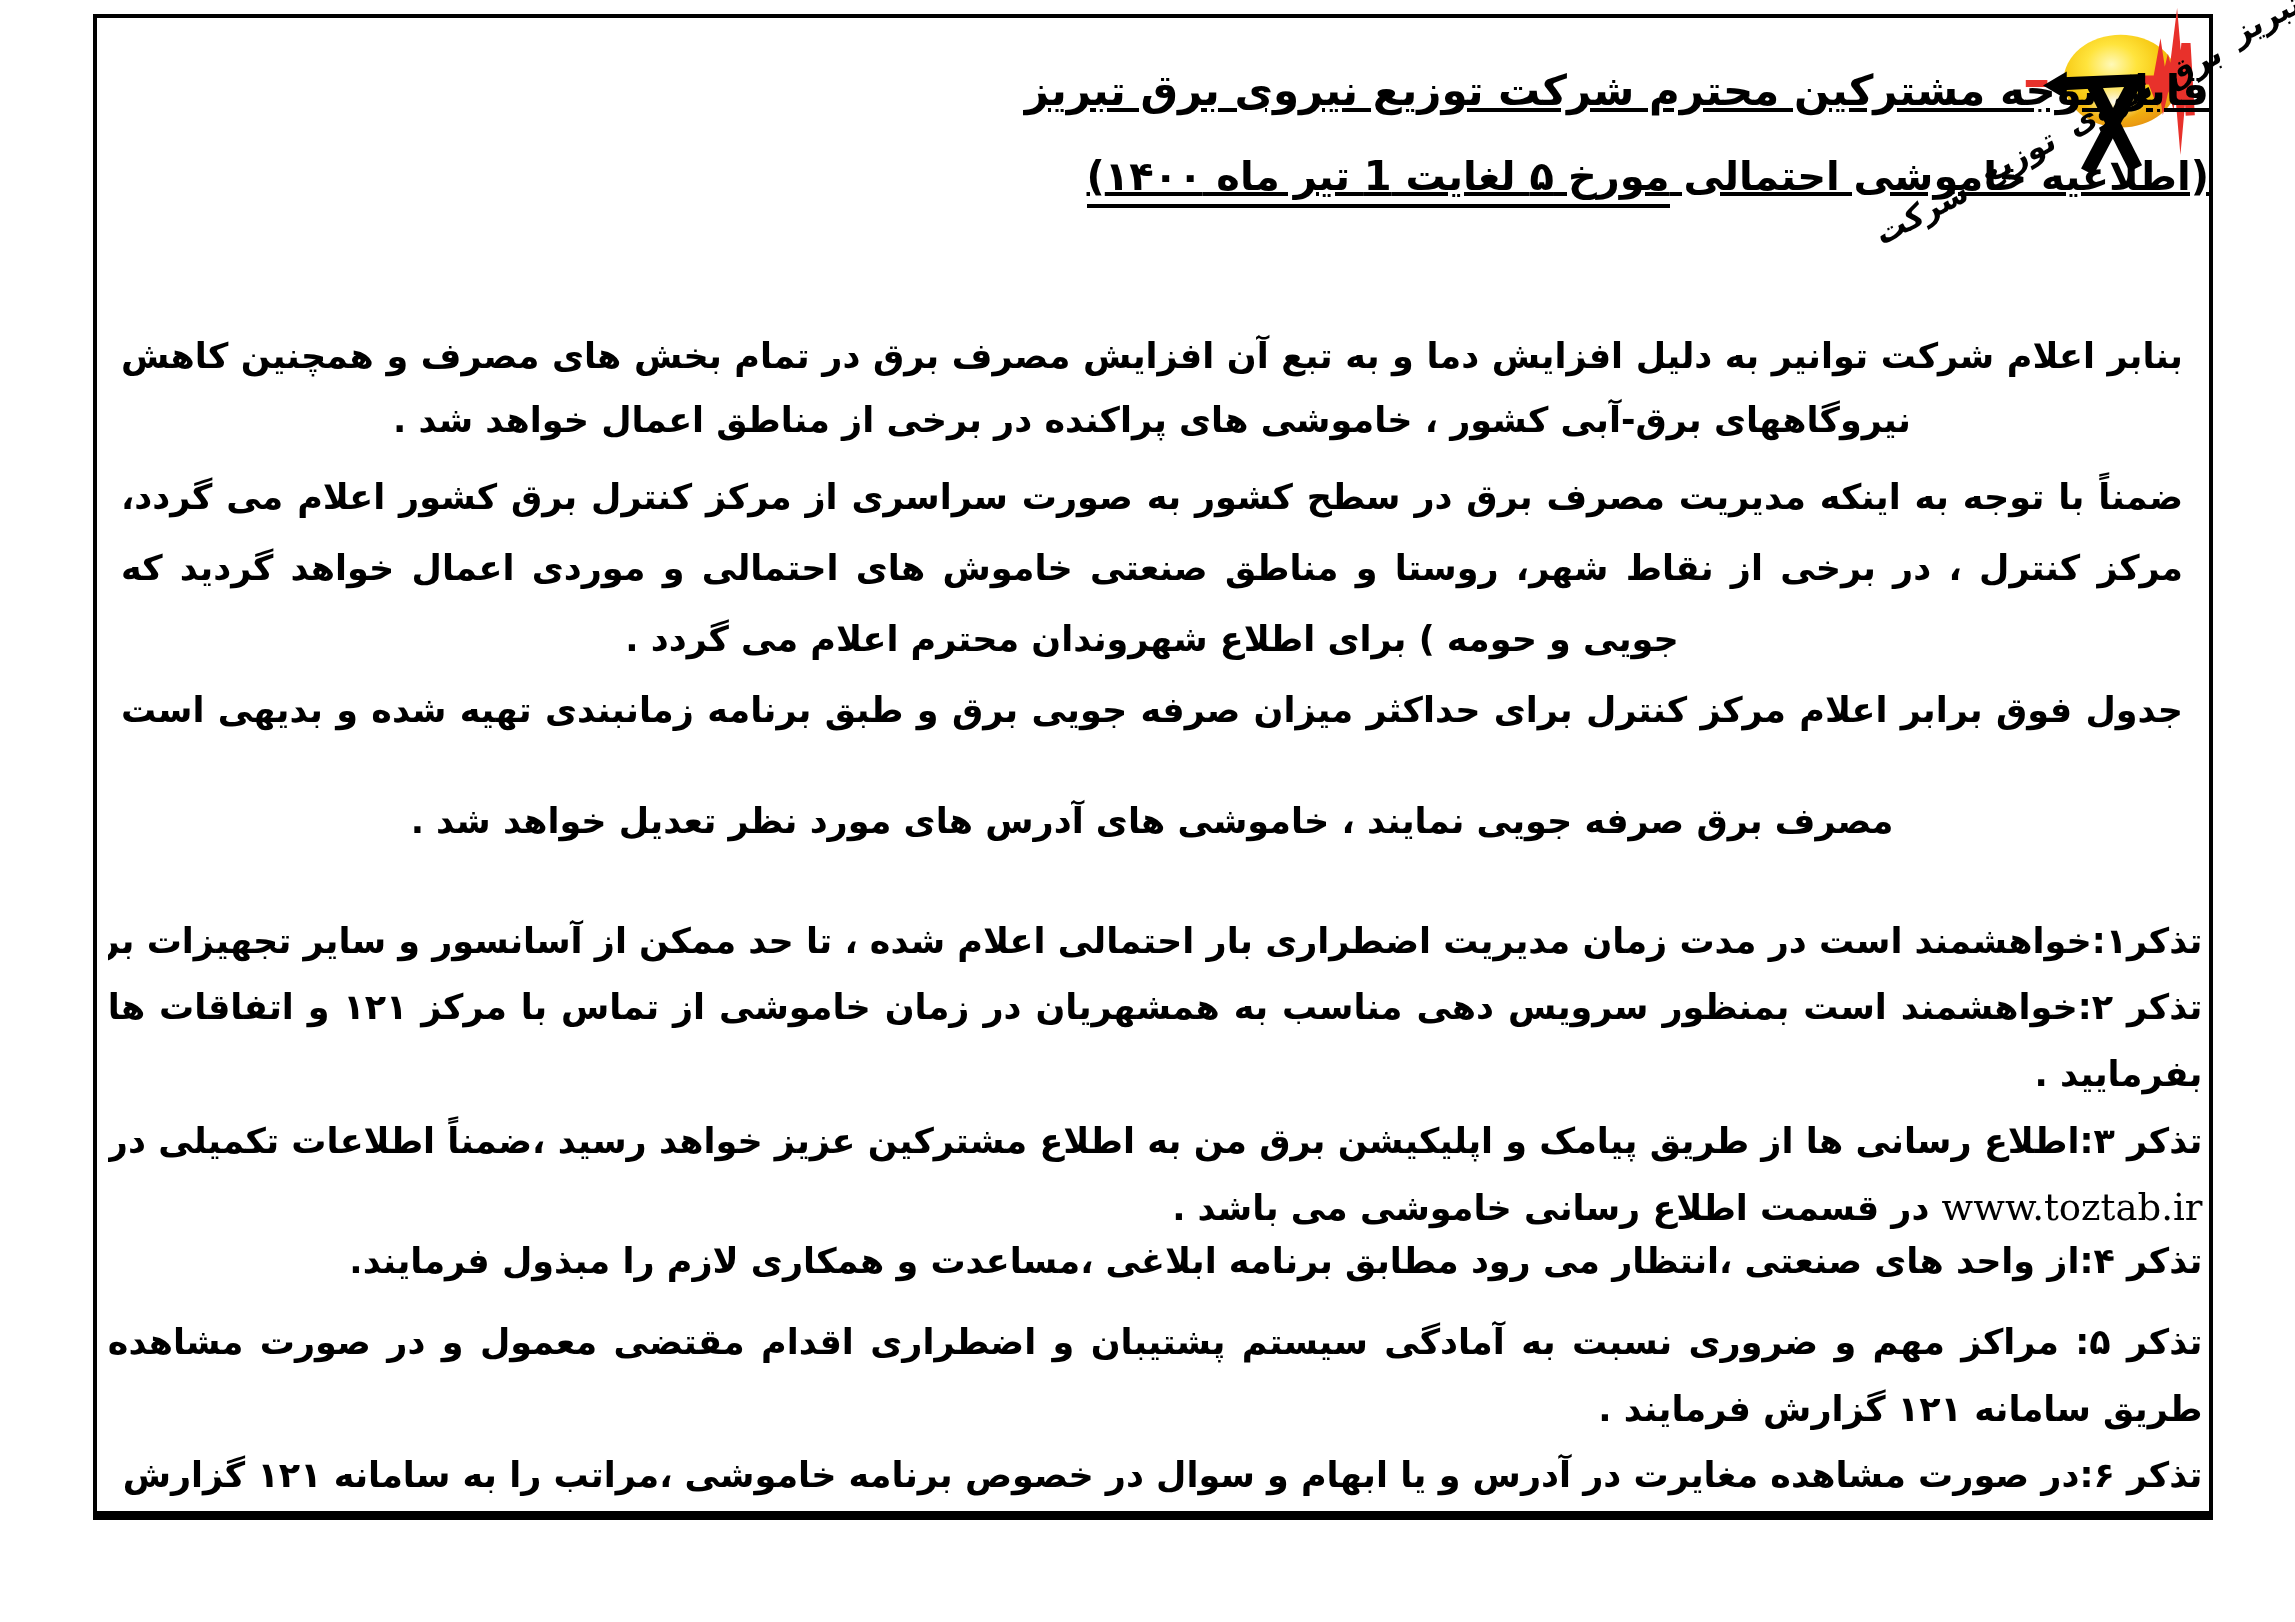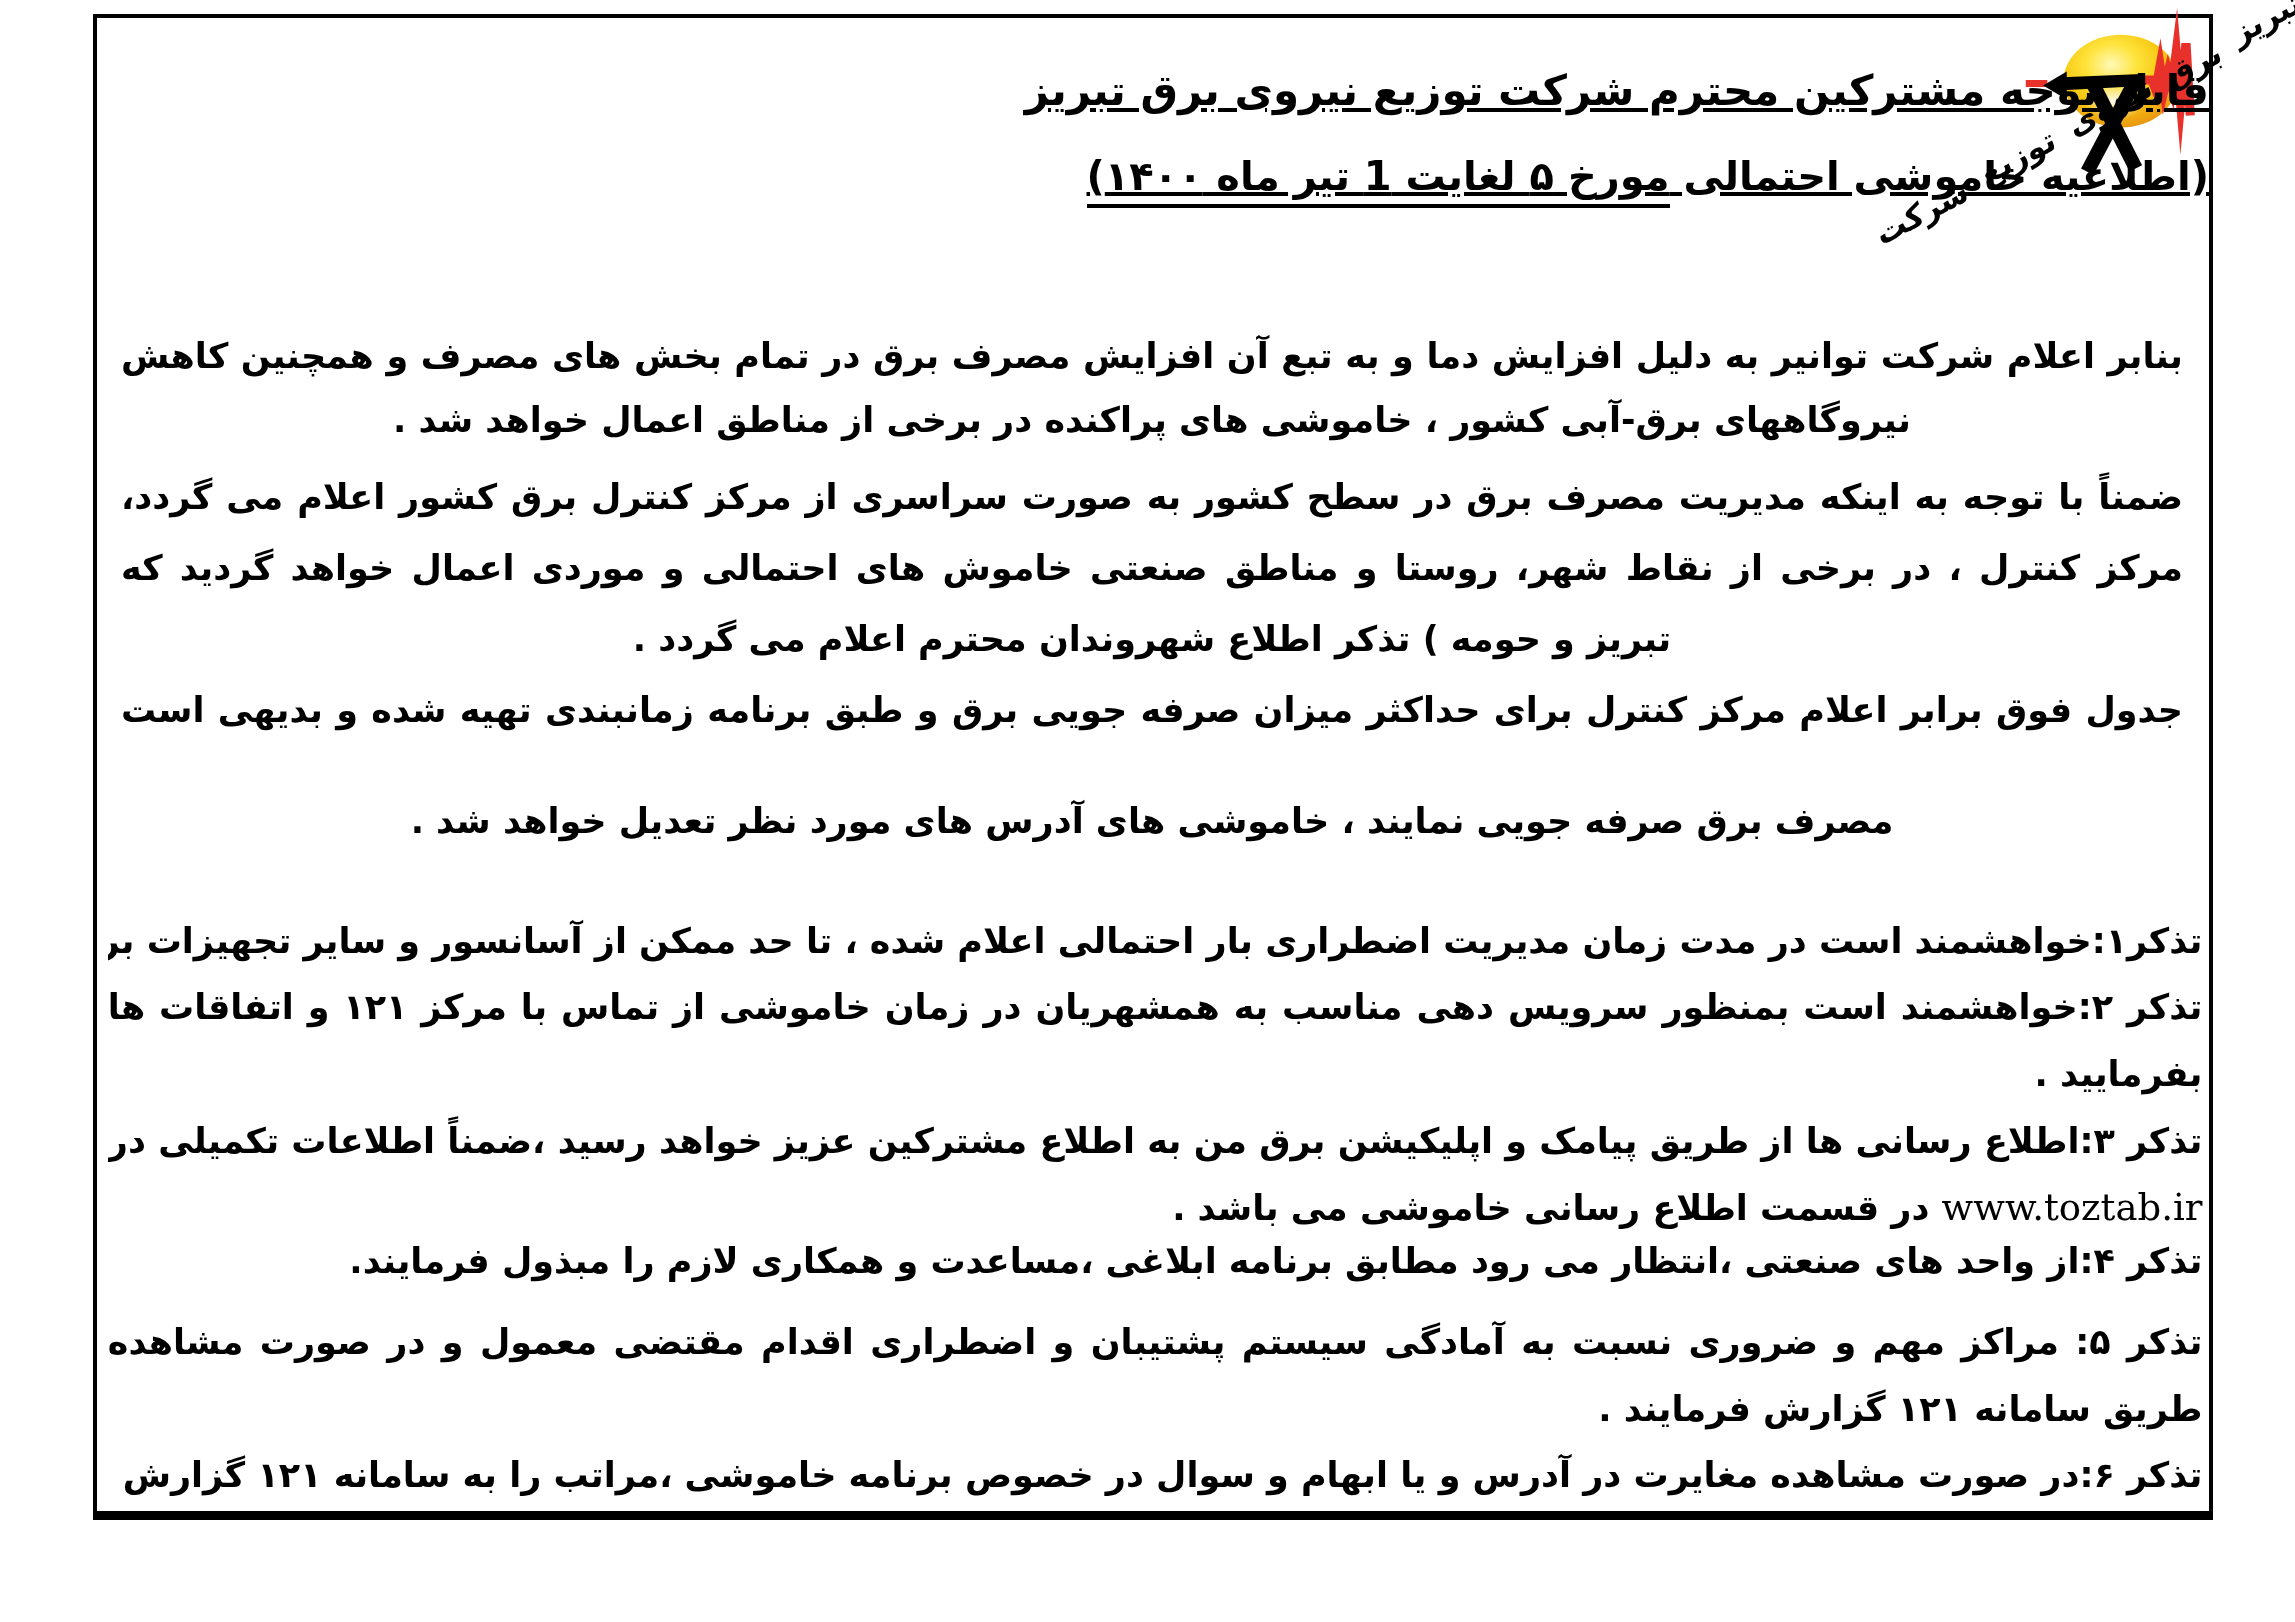--- a/index.html
+++ b/index.html
@@ -137,21 +137,21 @@
 
     <div class="hdr" style="top:38px">قابل توجه مشترکین محترم شرکت توزیع نیروی برق تبریز</div>
     <div class="hdr sub" style="top:123px">
       <span>(اطلاعیه خاموشی احتمالی </span><span class="u">مورخ ۵ لغایت 1 تیر ماه ۱۴۰۰</span><span class="u">)</span>
     </div>
 
     <div class="ln body jus" style="top:306px">بنابر اعلام شرکت توانیر به دلیل افزایش دما و به تبع آن افزایش مصرف برق در تمام بخش های مصرف و همچنین کاهش نزولات آسمانی و کاهش میزان تولید</div>
     <div class="ln body ctr" style="top:370px">نیروگاههای برق-آبی کشور ، خاموشی های پراکنده در برخی از مناطق اعمال خواهد شد .</div>
     <div class="ln body jus" style="top:447px">ضمناً با توجه به اینکه مدیریت مصرف برق در سطح کشور به صورت سراسری از مرکز کنترل برق کشور اعلام می گردد، لذا به منظور پایداری شبکه بنا به دستور</div>
     <div class="ln body jus" style="top:518px">مرکز کنترل ، در برخی از نقاط شهر، روستا و مناطق صنعتی خاموش های احتمالی و موردی اعمال خواهد گردید که مطابق جدول ۱(مدیریت مصرف برق محدوده</div>
-    <div class="ln body ctr" style="top:589px">تبریز و حومه ) تذکر اطلاع شهروندان محترم اعلام می گردد .</div>
+    <div class="ln body ctr" style="top:589px">جویی و حومه ) برای اطلاع شهروندان محترم اعلام می گردد .</div>
     <div class="ln body jus" style="top:660px">جدول فوق برابر اعلام مرکز کنترل برای حداکثر میزان صرفه جویی برق و طبق برنامه زمانبندی تهیه شده و بدیهی است که درصورتیکه مشترکین محترم در</div>
     <div class="ln body ctr" style="top:771px">مصرف برق صرفه جویی نمایند ، خاموشی های آدرس های مورد نظر تعدیل خواهد شد .</div>
 
     <div class="ln note rt" style="top:891px">تذکر۱:خواهشمند است در مدت زمان مدیریت اضطراری بار احتمالی اعلام شده ، تا حد ممکن از آسانسور و سایر تجهیزات برقی حساس استفاده نگردد .</div>
     <div class="ln note jus" style="top:957px">تذکر ۲:خواهشمند است بمنظور سرویس دهی مناسب به همشهریان در زمان خاموشی از تماس با مرکز ۱۲۱ و اتفاقات ها و سایر شماره های ادارات برق خودداری</div>
     <div class="ln note rt" style="top:1024px">بفرمایید .</div>
     <div class="ln note jus" style="top:1091px">تذکر ۳:اطلاع رسانی ها از طریق پیامک و اپلیکیشن برق من به اطلاع مشترکین عزیز خواهد رسید ،ضمناً اطلاعات تکمیلی در وب سایت شرکت به آدرس</div>
     <div class="ln note rt" style="top:1158px">
       <span class="url">www.toztab.ir</span><span> در قسمت اطلاع رسانی خاموشی می باشد .</span>
     </div>

